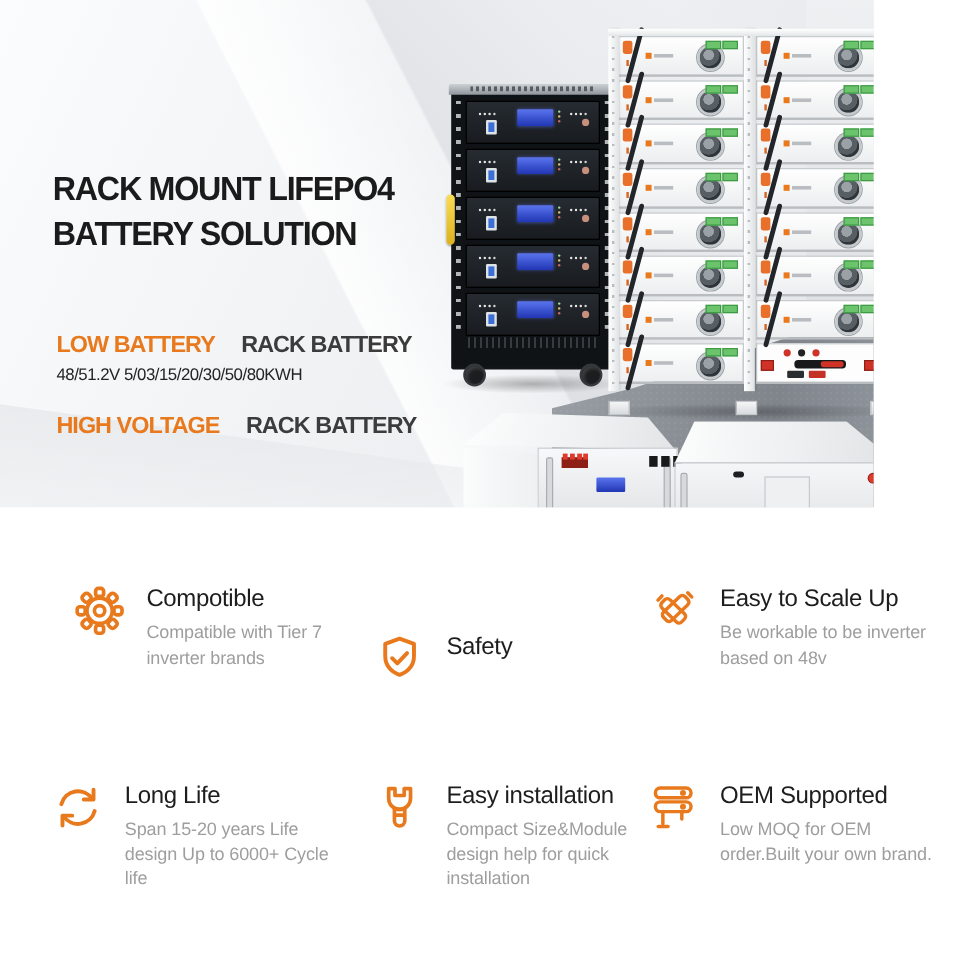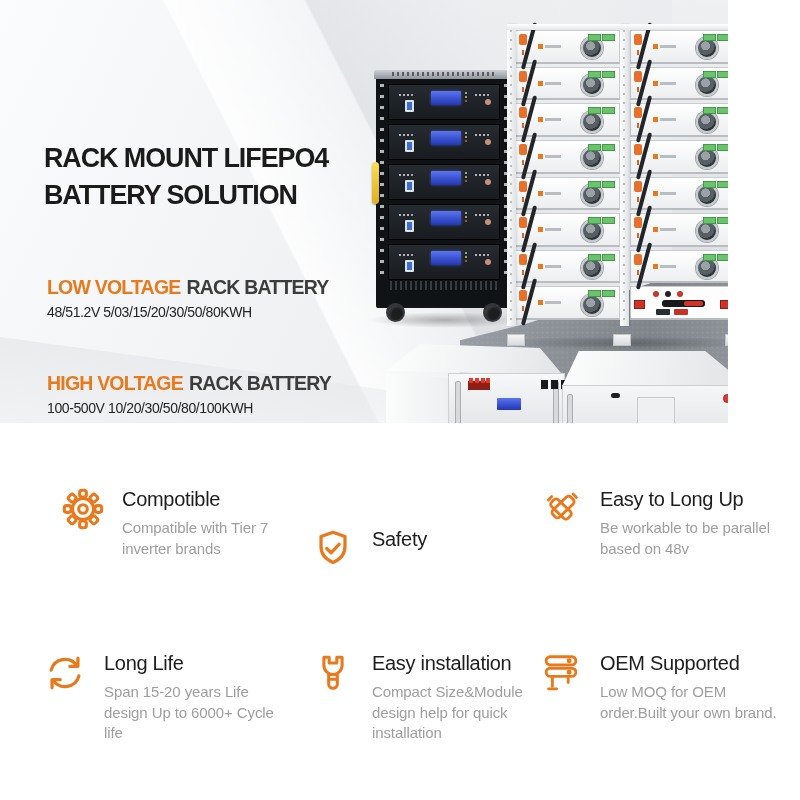--- a/index.html
+++ b/index.html
@@ -21,23 +21,23 @@
          clip-path:polygon(100% 3%,100% 100%,0 100%,0 56%,20% 47%,84% 9%);}
   .floor::after{content:"";position:absolute;inset:0;
          background-image:radial-gradient(rgba(255,255,255,.10) 1px,transparent 1.2px);
          background-size:5px 5px;opacity:.5;}
 
   .hero-title{position:absolute;left:44px;top:140px;color:#1b1b1b;font-weight:700;
               font-size:28px;line-height:1.32;letter-spacing:-1.1px;transform:scaleX(.96);transform-origin:left top;}
   .hv-block{position:absolute;left:47px;}
   .hv-head{font-size:19.5px;font-weight:700;letter-spacing:-.8px;white-space:nowrap;}
   .hv-head .hl{color:#E8791D;}
-  .hv-head .rest{color:#3c3c3c;margin-left:6px;}
+  .hv-head .rest{color:#3c3c3c;margin-left:22px;}
   .hv-specs{font-size:14px;color:#242424;margin-top:5px;letter-spacing:-.4px;white-space:nowrap;}
-  .lv{top:276px;} .hvb{top:372px;}
+  .lv{top:276px;} .hvb{top:344px;text-align:center;}
 
   
   .black-rack{position:absolute;left:376px;top:70px;width:136px;height:252px;}
   .bc-shadow{position:absolute;left:-8px;bottom:-6px;width:152px;height:16px;
              background:radial-gradient(ellipse at center,rgba(0,0,0,.28),transparent 70%);}
   .bc-body{position:absolute;left:0;top:0;right:0;bottom:14px;background:#101316;border-radius:2px;
            box-shadow:inset -3px 0 6px rgba(255,255,255,.05);}
   .bc-cap{position:absolute;left:-2px;top:0;right:-2px;height:9px;border-radius:2px 2px 0 0;
           background:linear-gradient(#cdd1d5,#8e959b);}
   .bc-cap::after{content:"";position:absolute;left:18px;right:18px;top:2px;height:4px;
@@ -157,30 +157,29 @@
     <div class="wall-right"></div>
     <div class="floor"></div>
 
     <div class="hero-title">
       <div>RACK MOUNT LIFEPO4</div>
       <div>BATTERY SOLUTION</div>
     </div>
 
     <div class="hv-block lv">
       <div class="hv-head">
-        <span class="hl">LOW VOLTAGE</span><span class="rest">RACK BATTERY</span>
+        <span class="hl">LOW BATTERY</span><span class="rest">RACK BATTERY</span>
       </div>
       <div class="hv-specs">48/51.2V 5/03/15/20/30/50/80KWH</div>
     </div>
 
     <div class="hv-block hvb">
       <div class="hv-head">
         <span class="hl">HIGH VOLTAGE</span><span class="rest">RACK BATTERY</span>
       </div>
-      <div class="hv-specs">100-500V 10/20/30/50/80/100KWH</div>
     </div>
 
     <div class="black-rack">
       <div class="bc-shadow"></div>
       <div class="bc-body">
         <div class="bc-cap"></div>
         <div class="bc-front" id="black-modules">
           <div class="bc-rail l"></div>
           <div class="bc-rail r"></div>
         <div class="bmod">
@@ -449,22 +448,22 @@
                 <line x1="21.5" y1="4" x2="26.5" y2="4"></line>
               </g>
           <g transform="rotate(-46 24 24)">
                 <rect x="19" y="12" width="10" height="24" rx="3.2"></rect>
                 <line x1="21.5" y1="8" x2="26.5" y2="8"></line>
               </g>
         </g>
           </svg>
       </span>
       <div>
-        <div class="ftitle">Easy to Long Up</div>
-        <div class="fdesc">Be workable to be parallel based on 48v</div>
+        <div class="ftitle">Easy to Scale Up</div>
+        <div class="fdesc">Be workable to be inverter based on 48v</div>
       </div>
     </div>
 
     <div class="feat f4">
       <span class="ficon">
         <svg viewBox="0 0 48 48">
             <g fill="none" stroke="#E8791D" stroke-width="3.4" stroke-linecap="round" stroke-linejoin="round">
           <path d="M9.5 21a15 15 0 0 1 27-4.5"></path>
           <path d="M38.5 27a15 15 0 0 1-27 4.5"></path>
           <path d="M37.5 8.5v8.5h-8.5"></path>

